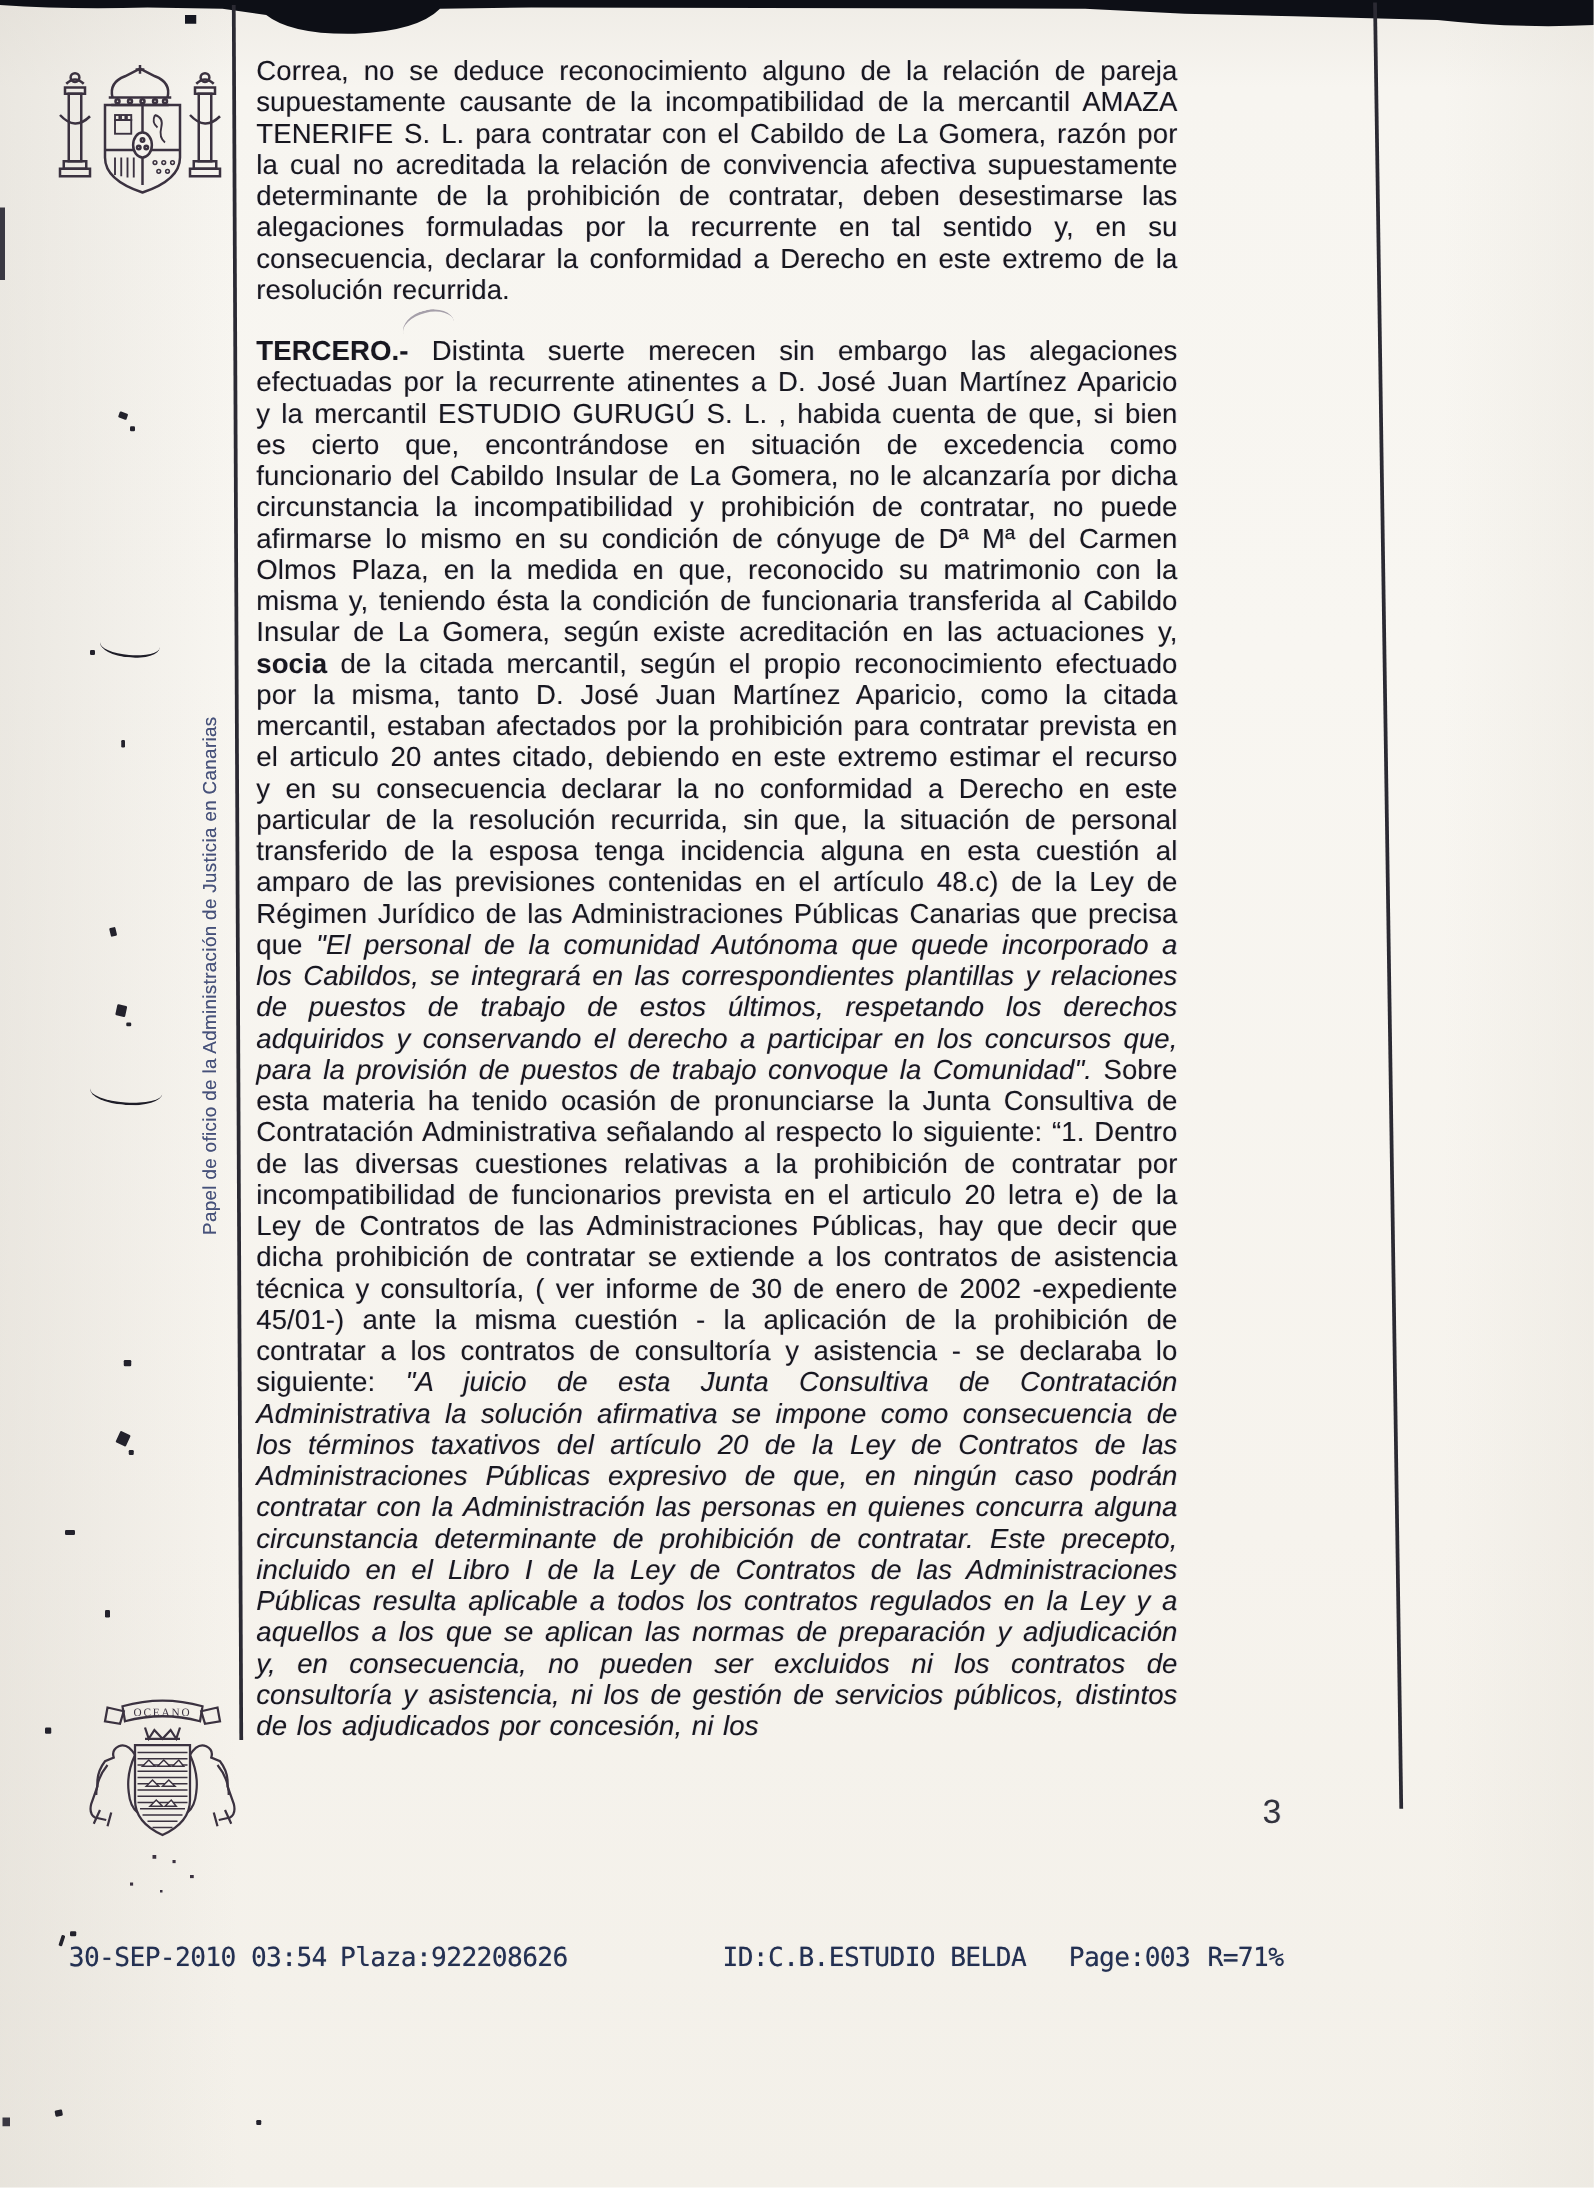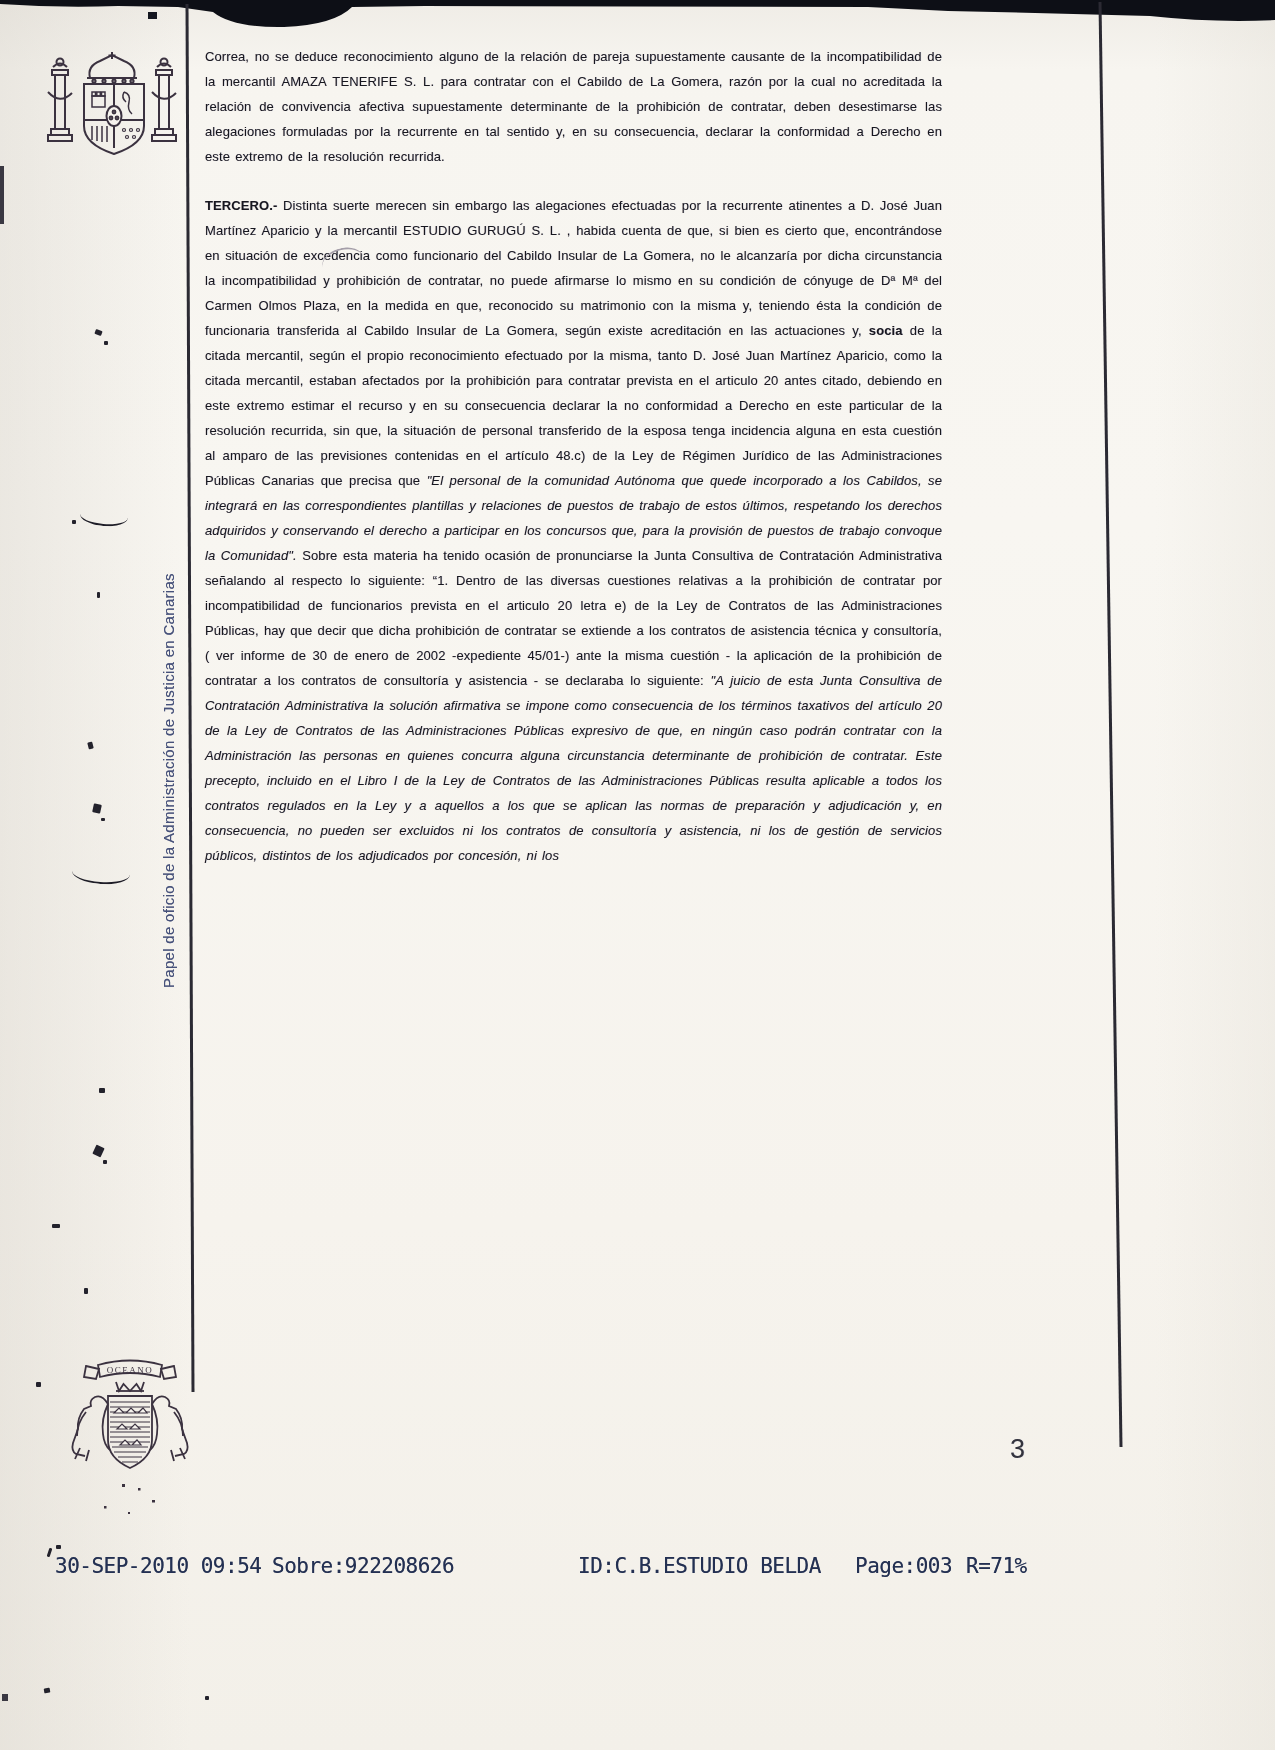--- a/index.html
+++ b/index.html
@@ -13,21 +13,21 @@
     background:linear-gradient(90deg,rgba(210,205,196,.35),rgba(255,255,255,0));pointer-events:none;}
   .shade-right{position:absolute;right:0;top:0;width:120px;height:1750px;
     background:linear-gradient(270deg,rgba(224,220,211,.30),rgba(255,255,255,0));pointer-events:none;}
 
   .doc-body{
     position:absolute;left:205px;top:44px;width:737px;
     color:#17171f;
   }
   .para{
     margin:0;text-align:justify;
-    font-size:13px;line-height:25px;letter-spacing:.1px;word-spacing:1.5px;
+    font-size:22px;line-height:25px;letter-spacing:.1px;word-spacing:1.5px;
     text-shadow:0.5px 0 0 rgba(60,80,160,.22), -0.5px 0 0 rgba(150,60,60,.12);
   }
   .para + .para{margin-top:24px;}
   .seg-n{font-style:normal;font-weight:normal;}
   .seg-b{font-weight:bold;}
   .seg-i{font-style:italic;}
 
   .page-number{
     position:absolute;left:1010px;top:1434px;font-size:27px;color:#33333d;
     text-shadow:0.5px 0 0 rgba(60,80,160,.2);
@@ -188,22 +188,22 @@
 <div class="side-label">Papel de oficio de la Administración de Justicia en Canarias</div>
 
 <div class="doc-body">
     <p class="para"><span class="seg-n">Correa, no se deduce reconocimiento alguno de la relación de pareja supuestamente causante de la incompatibilidad de la mercantil AMAZA TENERIFE S. L. para contratar con el Cabildo de La Gomera, razón por la cual no acreditada la relación de convivencia afectiva supuestamente determinante de la prohibición de contratar, deben desestimarse las alegaciones formuladas por la recurrente en tal sentido y, en su consecuencia, declarar la conformidad a Derecho en este extremo de la resolución recurrida.</span></p>
     <p class="para"><span class="seg-b">TERCERO.-</span><span class="seg-n"> Distinta suerte merecen sin embargo las alegaciones efectuadas por la recurrente atinentes a D. José Juan Martínez Aparicio y la mercantil ESTUDIO GURUGÚ S. L. , habida cuenta de que, si bien es cierto que, encontrándose en situación de excedencia como funcionario del Cabildo Insular de La Gomera, no le alcanzaría por dicha circunstancia la incompatibilidad y prohibición de contratar, no puede afirmarse lo mismo en su condición de cónyuge de Dª Mª del Carmen Olmos Plaza, en la medida en que, reconocido su matrimonio con la misma y, teniendo ésta la condición de funcionaria transferida al Cabildo Insular de La Gomera, según existe acreditación en las actuaciones y, </span><span class="seg-b">socia</span><span class="seg-n"> de la citada mercantil, según el propio reconocimiento efectuado por la misma, tanto D. José Juan Martínez Aparicio, como la citada mercantil, estaban afectados por la prohibición para contratar prevista en el articulo 20 antes citado, debiendo en este extremo estimar el recurso y en su consecuencia declarar la no conformidad a Derecho en este particular de la resolución recurrida, sin que, la situación de personal transferido de la esposa tenga incidencia alguna en esta cuestión al amparo de las previsiones contenidas en el artículo 48.c) de la Ley de Régimen Jurídico de las Administraciones Públicas Canarias que precisa que </span><span class="seg-i">"El personal de la comunidad Autónoma que quede incorporado a los Cabildos, se integrará en las correspondientes plantillas y relaciones de puestos de trabajo de estos últimos, respetando los derechos adquiridos y conservando el derecho a participar en los concursos que, para la provisión de puestos de trabajo convoque la Comunidad".</span><span class="seg-n"> Sobre esta materia ha tenido ocasión de pronunciarse la Junta Consultiva de Contratación Administrativa señalando al respecto lo siguiente: “1. Dentro de las diversas cuestiones relativas a la prohibición de contratar por incompatibilidad de funcionarios prevista en el articulo 20 letra e) de la Ley de Contratos de las Administraciones Públicas, hay que decir que dicha prohibición de contratar se extiende a los contratos de asistencia técnica y consultoría, ( ver informe de 30 de enero de 2002 -expediente 45/01-) ante la misma cuestión - la aplicación de la prohibición de contratar a los contratos de consultoría y asistencia - se declaraba lo siguiente: </span><span class="seg-i">"A juicio de esta Junta Consultiva de Contratación Administrativa la solución afirmativa se impone como consecuencia de los términos taxativos del artículo 20 de la Ley de Contratos de las Administraciones Públicas expresivo de que, en ningún caso podrán contratar con la Administración las personas en quienes concurra alguna circunstancia determinante de prohibición de contratar. Este precepto, incluido en el Libro I de la Ley de Contratos de las Administraciones Públicas resulta aplicable a todos los contratos regulados en la Ley y a aquellos a los que se aplican las normas de preparación y adjudicación y, en consecuencia, no pueden ser excluidos ni los contratos de consultoría y asistencia, ni los de gestión de servicios públicos, distintos de los adjudicados por concesión, ni los</span></p>
   </div>
 
 <div class="page-number">3</div>
 
 <div class="fax-footer">
-  <span class="fax-item fax-datetime">30-SEP-2010 09:54</span>
-  <span class="fax-item fax-from">Sobre:922208626</span>
+  <span class="fax-item fax-datetime">30-SEP-2010 03:54</span>
+  <span class="fax-item fax-from">Plaza:922208626</span>
   <span class="fax-item fax-id">ID:C.B.ESTUDIO BELDA</span>
   <span class="fax-item fax-page">Page:003</span>
   <span class="fax-item fax-res">R=71%</span>
 </div>
 
 <div class="artifact" style="left:95px;top:330px;width:7px;height:5px;transform:rotate(20deg);"></div>
 <div class="artifact" style="left:104px;top:341px;width:4px;height:4px;"></div>
 <div class="arc-artifact" style="left:80px;top:506px;width:48px;height:18px;transform:rotate(5deg);"></div>
 <div class="artifact" style="left:72px;top:520px;width:4px;height:4px;"></div>
 <div class="artifact" style="left:97px;top:592px;width:3px;height:6px;"></div>

